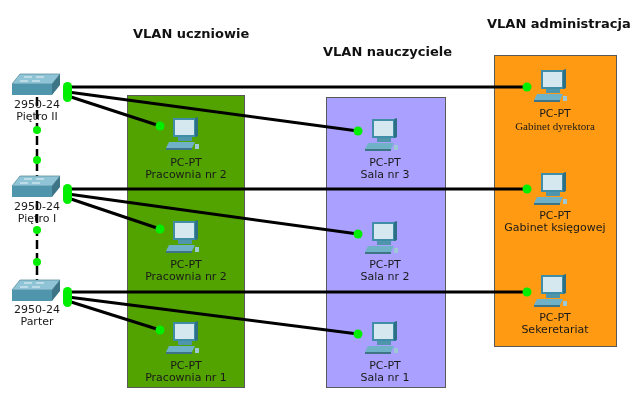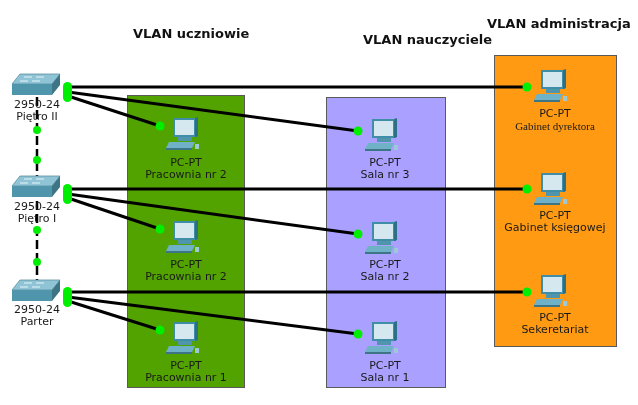--- a/index.html
+++ b/index.html
@@ -11,21 +11,21 @@
   .zone.orange{background:#ff9a12;}
   svg#net{position:absolute;left:0;top:0;}
   .lbl{position:absolute;font-family:"DejaVu Sans",sans-serif;font-size:11px;color:#1a1a1a;text-align:center;line-height:12px;white-space:nowrap;transform:translateX(-50%);}
   .pc{position:absolute;width:36px;height:34px;}
   .sw{position:absolute;width:52px;height:24px;}
 </style>
 </head>
 <body>
 
 <div class="vlan-title" style="left:127px;top:26px;margin-left:6px;">VLAN uczniowie</div>
-<div class="vlan-title" style="left:323px;top:32px;margin-left:40px;">VLAN nauczyciele</div>
+<div class="vlan-title" style="left:323px;top:44px;">VLAN nauczyciele</div>
 <div class="vlan-title" style="left:487px;top:16px;">VLAN administracja</div>
 
 <div class="zone green" style="left:127px;top:95px;width:118px;height:293px;"></div>
 <div class="zone purple" style="left:326px;top:97px;width:120px;height:291px;"></div>
 <div class="zone orange" style="left:494px;top:55px;width:123px;height:292px;"></div>
 
 <svg id="net" width="638" height="405">
 
   <line x1="37" y1="97" x2="37" y2="285" stroke="#000" stroke-width="2.5" stroke-dasharray="9,4"></line>
 

